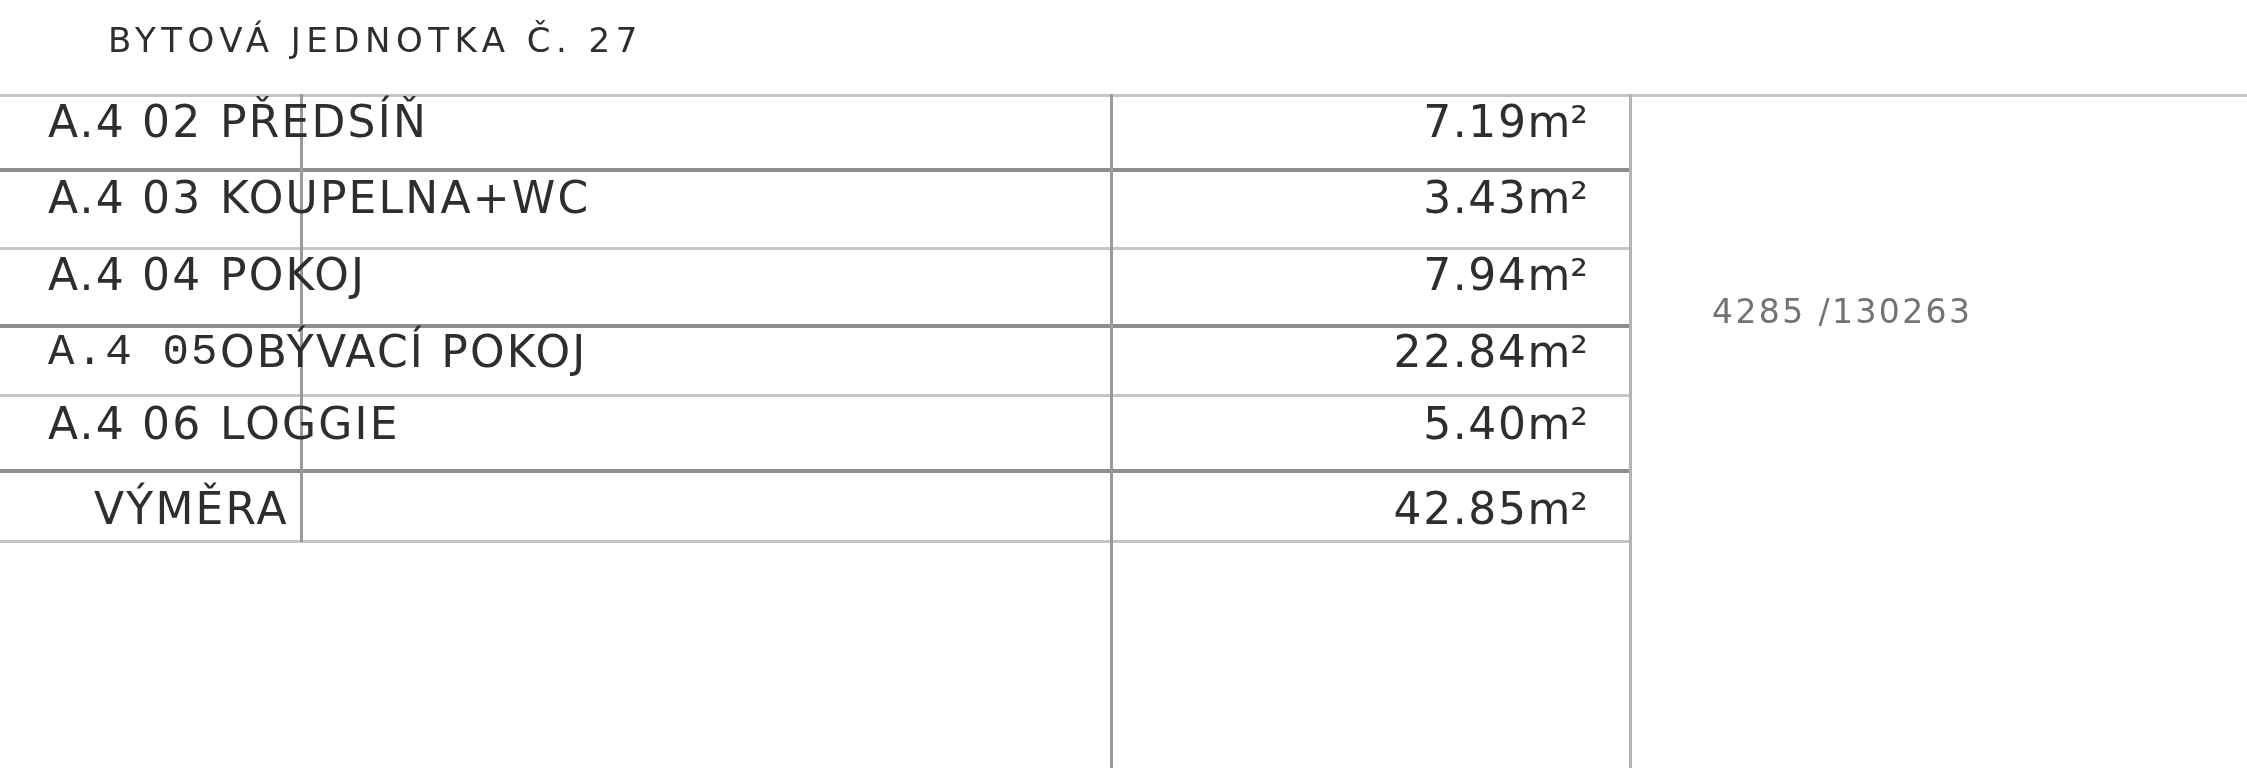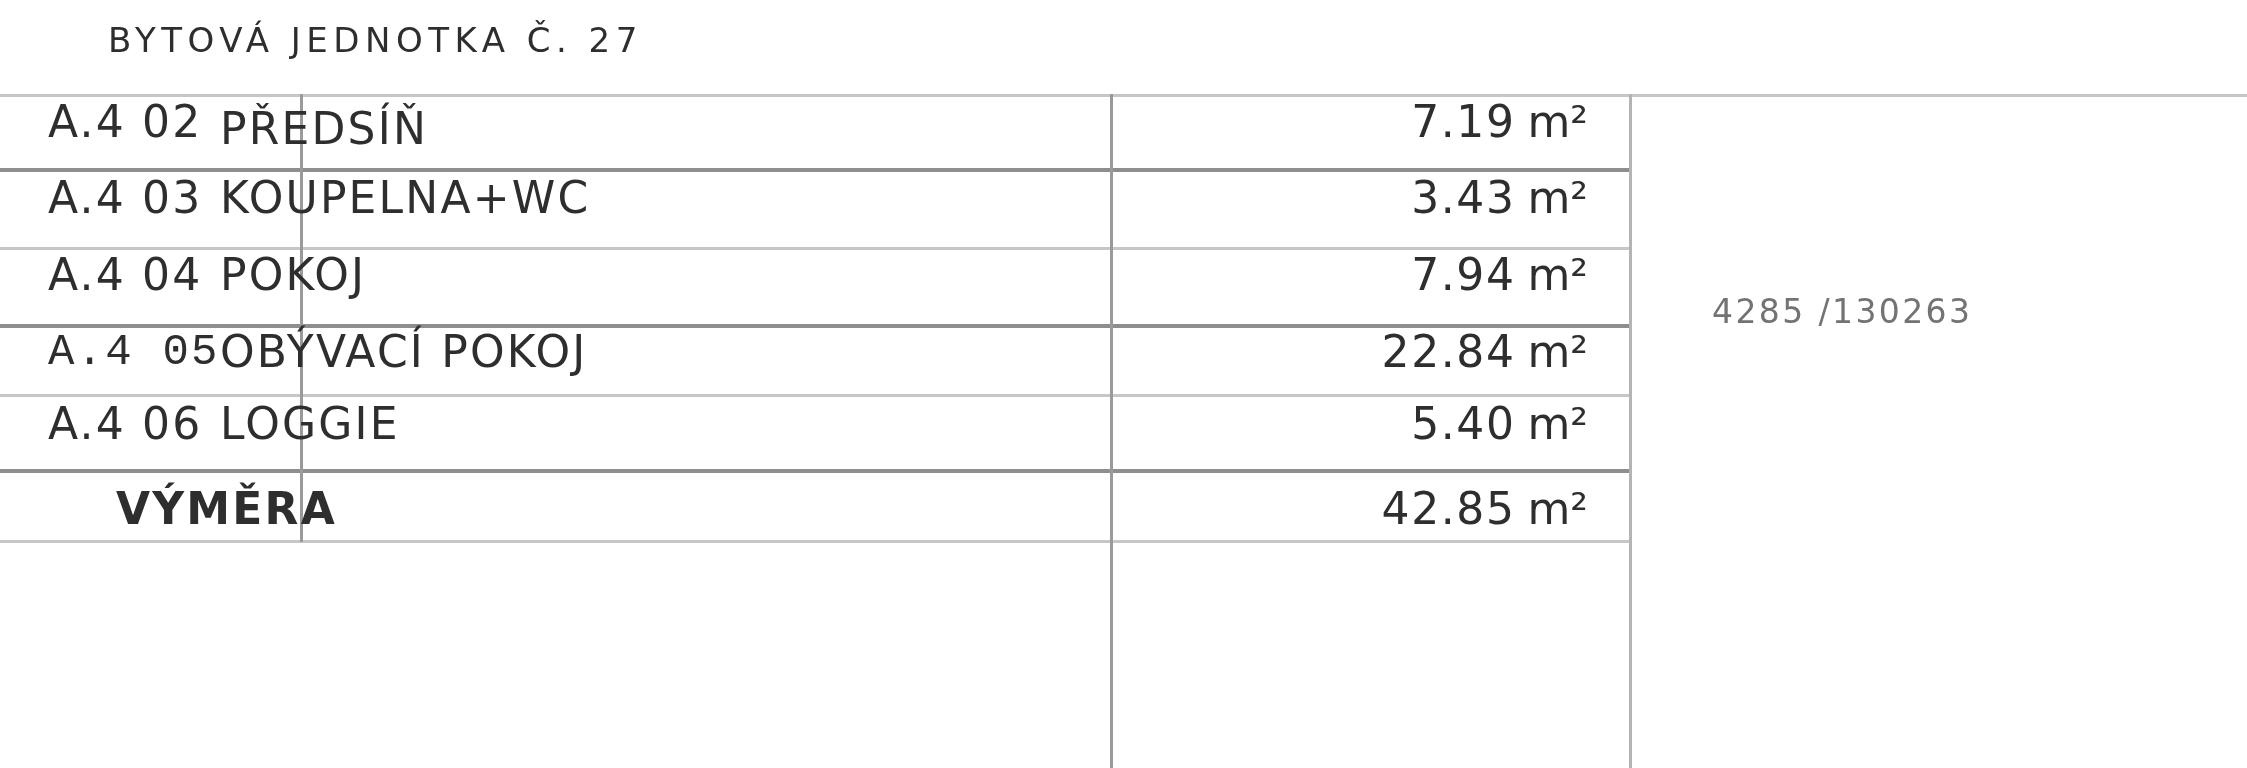--- a/index.html
+++ b/index.html
@@ -77,27 +77,25 @@
   .cell.name {
     left: 220px;
   }
   .cell.area {
     left: 1140px;
     width: 448px;
     text-align: right;
     letter-spacing: 1.6px;
   }
   .cell.total-label {
-    left: 116px;
-    font-weight: bold;
+    left: 94px;
   }
 
   .area-unit {
     letter-spacing: 0;
-    margin-left: 12px;
   }
 
   
   .share {
     position: absolute;
     left: 1712px;
     top: 292px;
     font-size: 33px;
     letter-spacing: 2.4px;
     color: #737373;
@@ -117,21 +115,21 @@
   <div class="hline tbl  heavy" style="top:324px; height:4px;"></div>
   <div class="hline tbl  light" style="top:394px; height:3px;"></div>
   <div class="hline tbl  heavy" style="top:469px; height:4px;"></div>
   <div class="hline tbl  light" style="top:540px; height:3px;"></div>
 
   <div class="vline" style="left:300px; top:94px;  height:448px;"></div>
   <div class="vline" style="left:1110px; top:94px; height:674px;"></div>
   <div class="vline soft" style="left:1629px; top:94px; height:674px;"></div>
 
   <div class="cell code" style="top:100px;">A.4 02</div>
-  <div class="cell name" style="top:107px;text-align:center;">PŘEDSÍŇ</div>
+  <div class="cell name" style="top:100px;text-align:center;">PŘEDSÍŇ</div>
   <div class="cell area" style="top:100px;">
     <span>7.19</span><span class="area-unit">m²</span>
   </div>
 
   <div class="cell code" style="top:176px;">A.4 03</div>
   <div class="cell name" style="top:176px;">KOUPELNA+WC</div>
   <div class="cell area" style="top:176px;">
     <span>3.43</span><span class="area-unit">m²</span>
   </div>
 

